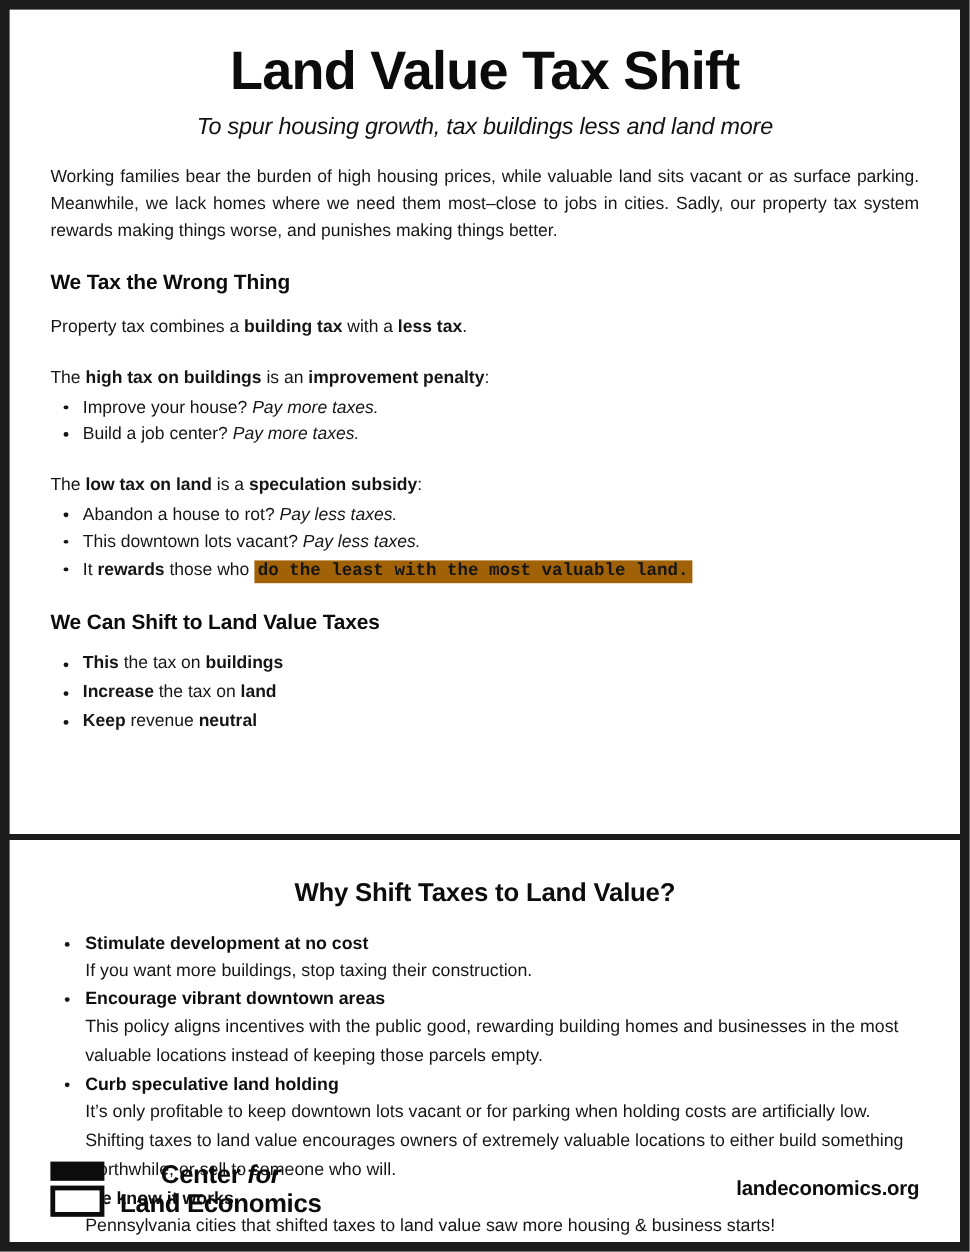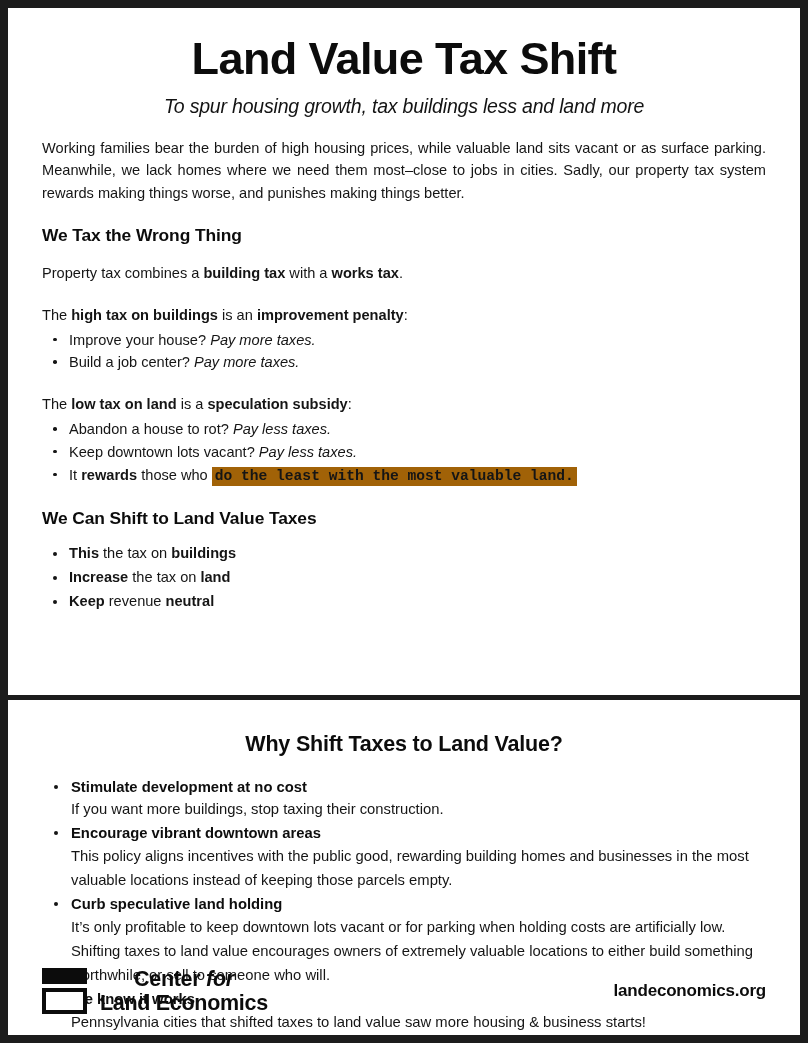--- a/index.html
+++ b/index.html
@@ -244,34 +244,34 @@
 
   <div class="panel panel-top">
 
     <h1 class="title">Land Value Tax Shift</h1>
     <div class="subtitle">To spur housing growth, tax buildings less and land more</div>
 
     <p class="intro">Working families bear the burden of high housing prices, while valuable land sits vacant or as surface parking. Meanwhile, we lack homes where we need them most–close to jobs in cities. Sadly, our property tax system rewards making things worse, and punishes making things better.</p>
 
     <h2 class="h2">We Tax the Wrong Thing</h2>
 
-    <p class="body-line"><span>Property tax combines a </span><b class="bd">building tax</b><span> with a </span><b class="bd">works tax</b><span>.</span></p>
+    <p class="body-line"><span>Property tax combines a </span><b class="bd">building tax</b><span> with a </span><b class="bd">less tax</b><span>.</span></p>
 
     <p class="lead-in"><span>The </span><b class="bd">high tax on buildings</b><span> is an </span><b class="bd">improvement penalty</b><span>:</span></p>
 
     <ul class="bullets">
       <li><span>Improve your house? </span><em class="it">Pay more taxes.</em></li>
       <li><span>Build a job center? </span><em class="it">Pay more taxes.</em></li>
     </ul>
 
     <p class="lead-in"><span>The </span><b class="bd">low tax on land</b><span> is a </span><b class="bd">speculation subsidy</b><span>:</span></p>
 
     <ul class="bullets">
       <li><span>Abandon a house to rot? </span><em class="it">Pay less taxes.</em></li>
-      <li><span>Keep downtown lots vacant? </span><em class="it">Pay less taxes.</em></li>
+      <li><span>This downtown lots vacant? </span><em class="it">Pay less taxes.</em></li>
       <li><span>It </span><b class="bd">rewards</b><span> those who </span><b class="bd hl">do the least with the most valuable land.</b></li>
     </ul>
 
     <h2 class="h2">We Can Shift to Land Value Taxes</h2>
 
     <ul class="bullets shift-list">
       <li><b class="bd">This</b><span> the tax on </span><b class="bd">buildings</b></li>
       <li><b class="bd">Increase</b><span> the tax on </span><b class="bd">land</b></li>
       <li><b class="bd">Keep</b><span> revenue </span><b class="bd">neutral</b></li>
     </ul>

